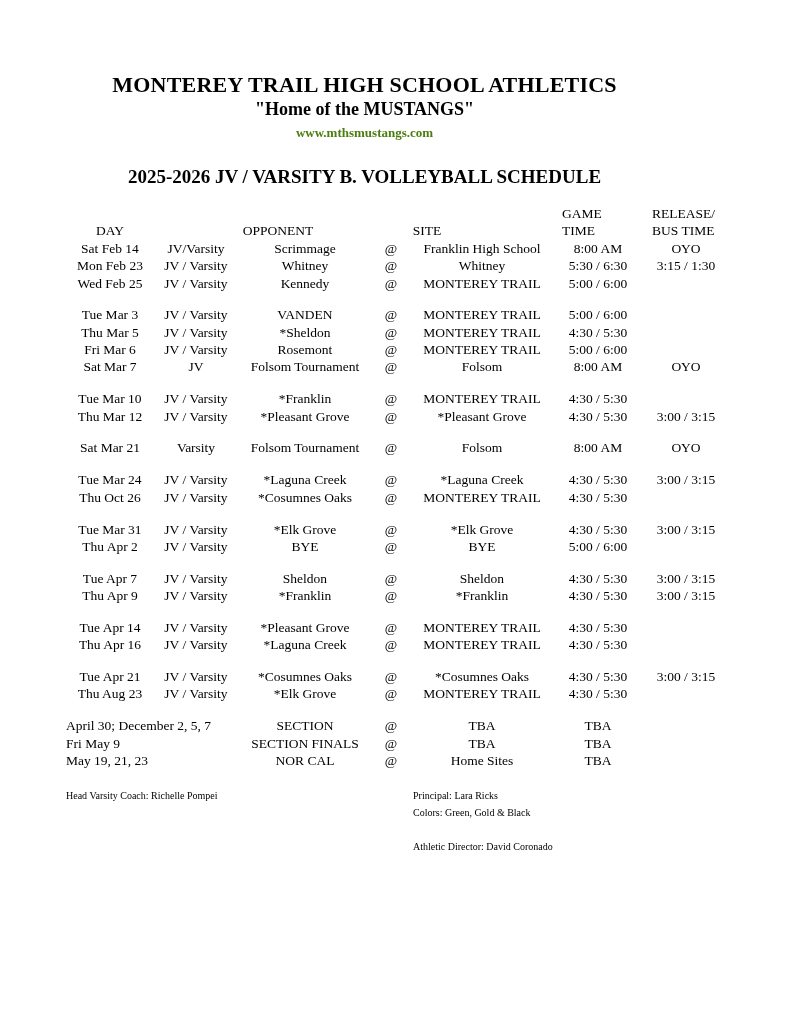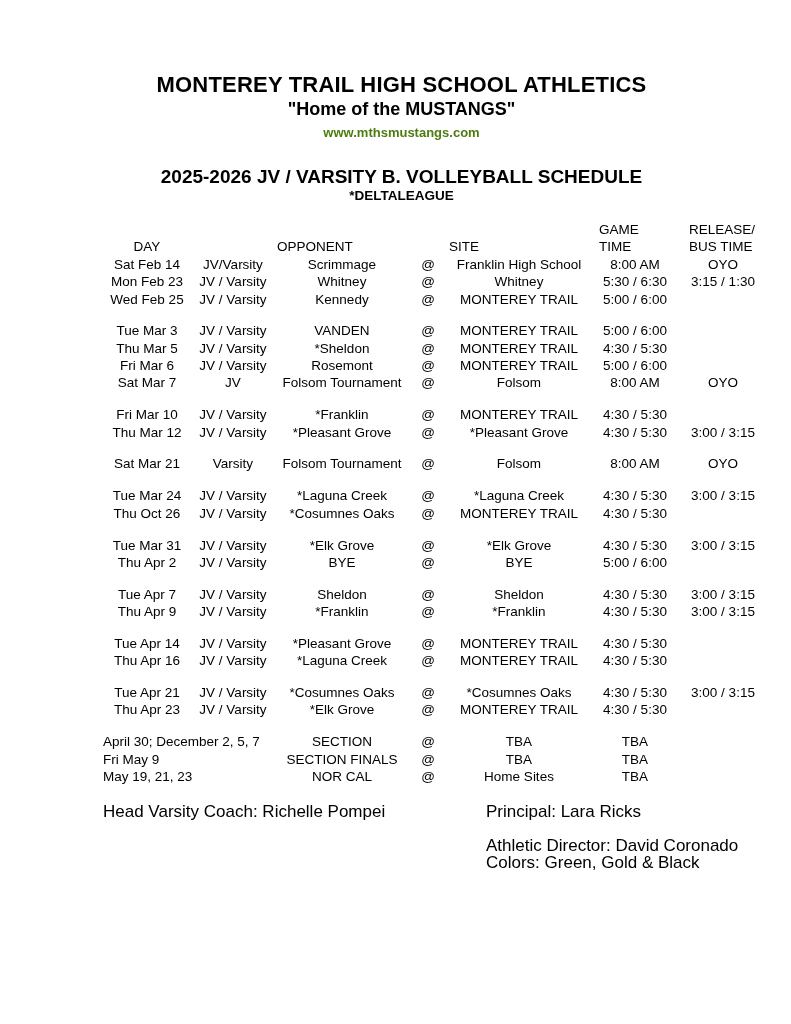--- a/index.html
+++ b/index.html
@@ -1,21 +1,20 @@
 <!DOCTYPE html>
 <html><head>
 <meta charset="utf-8">
 <style>
   * { margin:0; padding:0; box-sizing:border-box; }
   html,body { background:#ffffff; }
   .page {
     position:relative; width:729px; height:1024px; background:#ffffff;
-    color:#000; font-family:Liberation Sans, sans-serif;
+    color:#000; font-family:Liberation Serif, serif;
     overflow:hidden;
-    margin-left:37px;
   }
   .doc-header { padding-top:72px; text-align:center; }
   .title    { font-size:22px; font-weight:bold; line-height:26px; letter-spacing:0.2px; }
   .subtitle { font-size:18px; font-weight:bold; line-height:22px; }
   .website  { display:inline-block; font-size:13px; font-weight:bold; color:#4d7c0f; margin-top:5px; line-height:15px; text-decoration:none; }
   .sched-title { font-size:19px; font-weight:bold; margin-top:25px; line-height:22px; }
   .league      { font-size:13.5px; font-weight:bold; line-height:16px; }
 
   .sched { margin:17px 0 0 60px; font-size:13.5px; }
   .thead-row, .trow {
@@ -28,36 +27,35 @@
   .h-opp  { position:relative; left:-27px; }
   .h-site { position:relative; left:-55px; }
   .c-time-h { text-align:left; padding-left:2px; }
   .c-rel-h  { text-align:left; padding-left:16px; }
 
   .tgroup { margin-bottom:14.6px; }
   .trow { height:17.3px; line-height:17.3px; align-items:center; }
   .cell { text-align:center; white-space:nowrap; }
   .post .c-day { text-align:left; padding-left:6px; }
 
-  .footer { display:flex; margin:18px 0 0 66px; font-size:17px;gap:36px; }
+  .footer { display:flex; margin:18px 0 0 66px; font-size:10px; }
   .f-left  { width:347px; }
   .f-line  { line-height:17px; white-space:nowrap; }
   .f-gap   { margin-top:17px; }
 </style>
 </head>
 <body>
 
 <div class="page">
 
   <div class="doc-header">
     <div class="title">MONTEREY TRAIL HIGH SCHOOL ATHLETICS</div>
     <div class="subtitle">"Home of the MUSTANGS"</div>
     <div><a href="#" class="website">www.mthsmustangs.com</a></div>
     <div class="sched-title">2025-2026 JV / VARSITY B. VOLLEYBALL SCHEDULE</div>
-    <div class="league">*DELTALEAGUE</div>
   </div>
 
   <div class="sched">
     <div class="thead-row">
       <div class="hcell">
           <div>DAY</div>
         </div>
       <div class="hcell"></div>
       <div class="hcell">
           <div class="h-opp">OPPONENT</div>
@@ -138,21 +136,21 @@
             <div class="cell c-level">JV</div>
             <div class="cell c-opp">Folsom Tournament</div>
             <div class="cell c-at">@</div>
             <div class="cell c-site">Folsom</div>
             <div class="cell c-time">8:00 AM</div>
             <div class="cell c-rel">OYO</div>
           </div>
         </div>
         <div class="tgroup">
           <div class="trow">
-            <div class="cell c-day">Fri Mar 10</div>
+            <div class="cell c-day">Tue Mar 10</div>
             <div class="cell c-level">JV / Varsity</div>
             <div class="cell c-opp">*Franklin</div>
             <div class="cell c-at">@</div>
             <div class="cell c-site">MONTEREY TRAIL</div>
             <div class="cell c-time">4:30 / 5:30</div>
             <div class="cell c-rel"></div>
           </div>
           <div class="trow">
             <div class="cell c-day">Thu Mar 12</div>
             <div class="cell c-level">JV / Varsity</div>
@@ -258,21 +256,21 @@
           <div class="trow">
             <div class="cell c-day">Tue Apr 21</div>
             <div class="cell c-level">JV / Varsity</div>
             <div class="cell c-opp">*Cosumnes Oaks</div>
             <div class="cell c-at">@</div>
             <div class="cell c-site">*Cosumnes Oaks</div>
             <div class="cell c-time">4:30 / 5:30</div>
             <div class="cell c-rel">3:00 / 3:15</div>
           </div>
           <div class="trow">
-            <div class="cell c-day">Thu Apr 23</div>
+            <div class="cell c-day">Thu Aug 23</div>
             <div class="cell c-level">JV / Varsity</div>
             <div class="cell c-opp">*Elk Grove</div>
             <div class="cell c-at">@</div>
             <div class="cell c-site">MONTEREY TRAIL</div>
             <div class="cell c-time">4:30 / 5:30</div>
             <div class="cell c-rel"></div>
           </div>
         </div>
         <div class="tgroup">
           <div class="trow post">
@@ -305,18 +303,18 @@
         </div>
       </div>
   </div>
 
   <div class="footer">
     <div class="f-left">
       <div class="f-line">Head Varsity Coach: Richelle Pompei</div>
     </div>
     <div class="f-right">
       <div class="f-line">Principal: Lara Ricks</div>
+      <div class="f-line">Colors: Green, Gold &amp; Black</div>
       <div class="f-line f-gap">Athletic Director: David Coronado</div>
-      <div class="f-line">Colors: Green, Gold &amp; Black</div>
     </div>
   </div>
 
 </div>
 
 </body></html>

